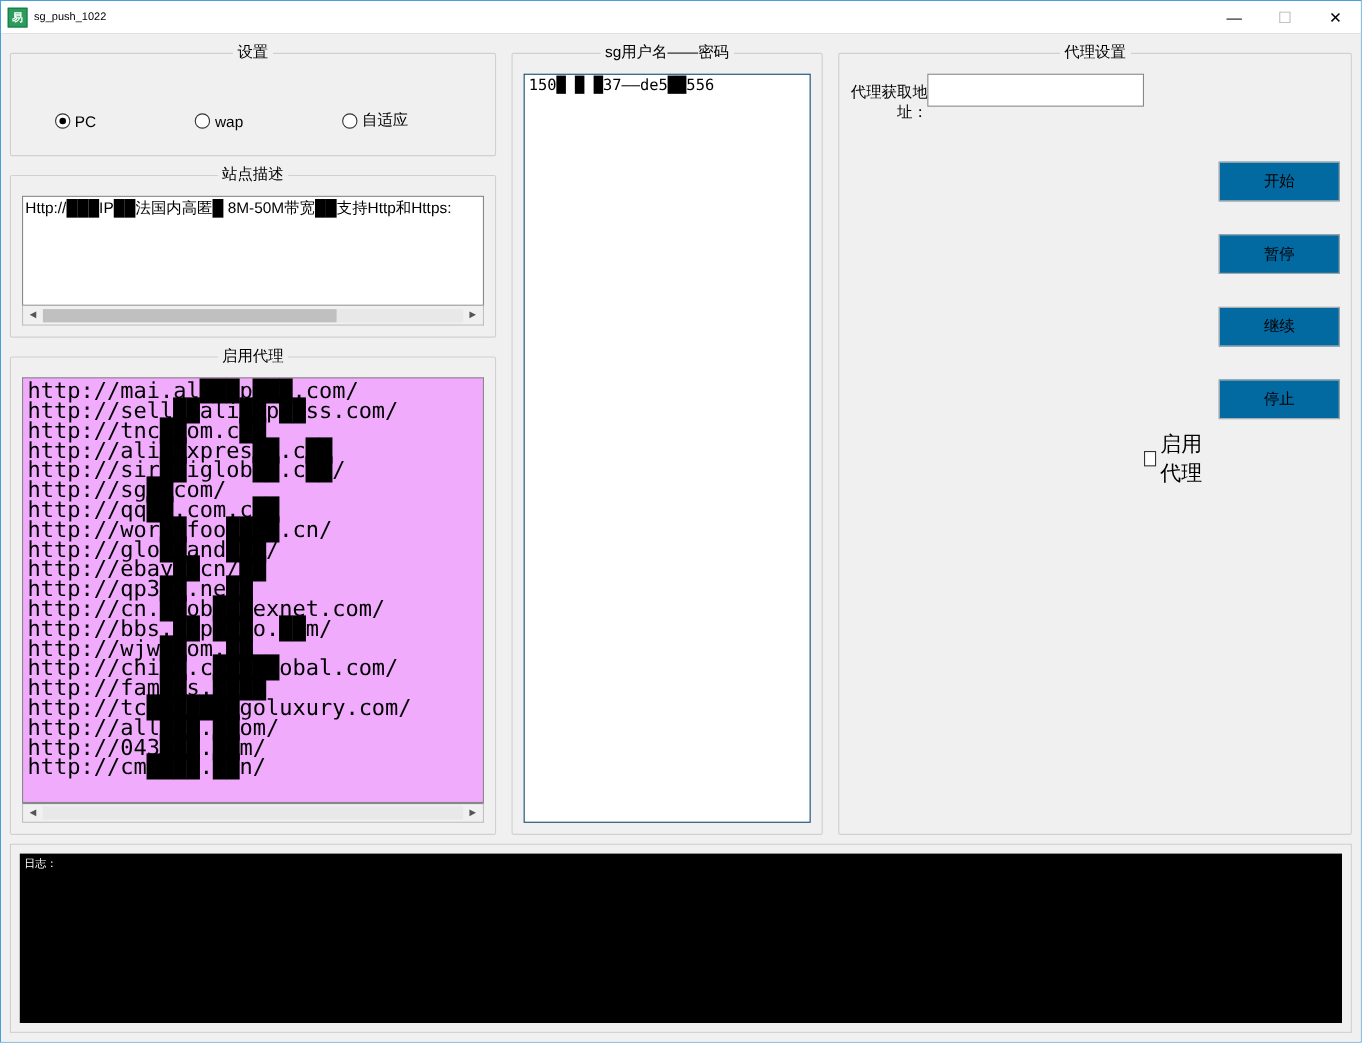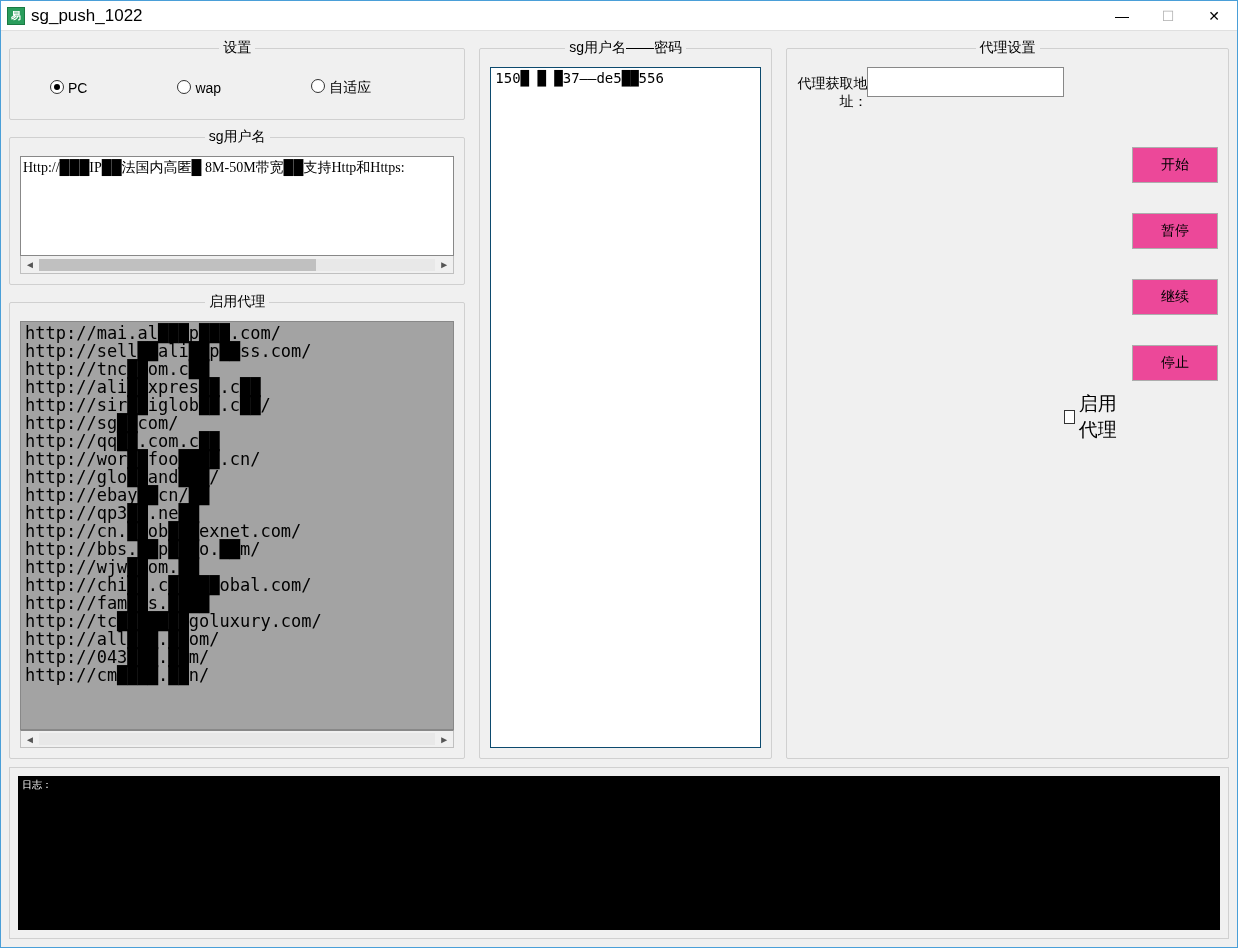--- a/index.html
+++ b/index.html
@@ -35,21 +35,21 @@
   margin-right: 6px;
   display: flex;
   align-items: center;
   justify-content: center;
   color: #fff;
   font-size: 10px;
   font-weight: bold;
 }
 .titlebar-text {
   flex: 1;
-  font-size: 17px;
+  font-size: 10px;
   color: #000;
 }
 .titlebar-btns {
   display: flex;
 }
 .titlebar-btn {
   width: 46px;
   height: 30px;
   display: flex;
   align-items: center;
@@ -102,23 +102,24 @@
 }
 
 .radio-row {
   display: flex;
   gap: 90px;
   padding: 12px 20px 12px 30px;
   align-items: center;
 }
 .radio-item {
   display: flex;
-  align-items: flex-start;
+  align-items: center;
   gap: 4px;
   cursor: pointer;
+  margin-top: 22px;
 }
 .radio-circle {
   width: 14px;
   height: 14px;
   border: 1px solid #333;
   border-radius: 50%;
   display: flex;
   align-items: center;
   justify-content: center;
   background: #fff;
@@ -128,21 +129,21 @@
   width: 6px;
   height: 6px;
   background: #000;
   border-radius: 50%;
 }
 .radio-label { font-size: 14px; }
 
 .textbox {
   background: #fff;
   border: 1px solid #888;
-  font-family: Liberation Serif, serif;
+  font-family: Liberation Sans, sans-serif;
   font-size: 14px;
   color: #000;
   padding: 2px;
   overflow: auto;
   white-space: pre;
 }
 .textbox.desc {
   height: 100px;
   overflow-x: hidden;
 }
@@ -180,24 +181,24 @@
 
 .group-desc { flex: 0 0 auto; }
 .group-links { flex: 1; display: flex; flex-direction: column; }
 .links-box {
   flex: 1;
   position: relative;
 }
 .links-textarea {
   position: absolute;
   inset: 0;
-  background: #a3a3a3;
+  background: #f0abfc;
   border: 1px solid #888;
   font-family: "SimSun", monospace;
-  font-size: 17px;
+  font-size: 20px;
   line-height: 18px;
   color: #000;
   padding: 2px 4px;
   overflow-y: scroll;
   overflow-x: hidden;
   white-space: pre;
 }
 .links-hscroll {
   height: 18px;
   background: #f0f0f0;
@@ -250,23 +251,23 @@
 .checkbox-lbl { font-size: 19px; }
 
 .btn-col {
   margin-top: 80px;
   display: flex;
   flex-direction: column;
   gap: 30px;
   align-items: center;
 }
 .btn {
-  width: 86px;
+  width: 110px;
   height: 36px;
-  background: #ec4899;
+  background: #0369a1;
   border: 1px solid #adadad;
   font-size: 14px;
   cursor: pointer;
   display: flex;
   align-items: center;
   justify-content: center;
 }
 
 .log-panel {
   border: 1px solid #d0d0d0;
@@ -331,21 +332,21 @@
               <span class="radio-label">wap</span>
             </div>
             <div class="radio-item">
               <span class="radio-circle"></span>
               <span class="radio-label">自适应</span>
             </div>
           </div>
         </fieldset>
 
         <fieldset class="group group-desc">
-          <legend>sg用户名</legend>
+          <legend>站点描述</legend>
           <div class="textbox desc">Http://███IP██法国内高匿█ 8M-50M带宽██支持Http和Https:</div>
           <div class="hscroll">
             <div class="hscroll-btn">◄</div>
             <div class="hscroll-track">
                 <div class="hscroll-thumb"></div>
               </div>
             <div class="hscroll-btn">►</div>
           </div>
         </fieldset>
 

